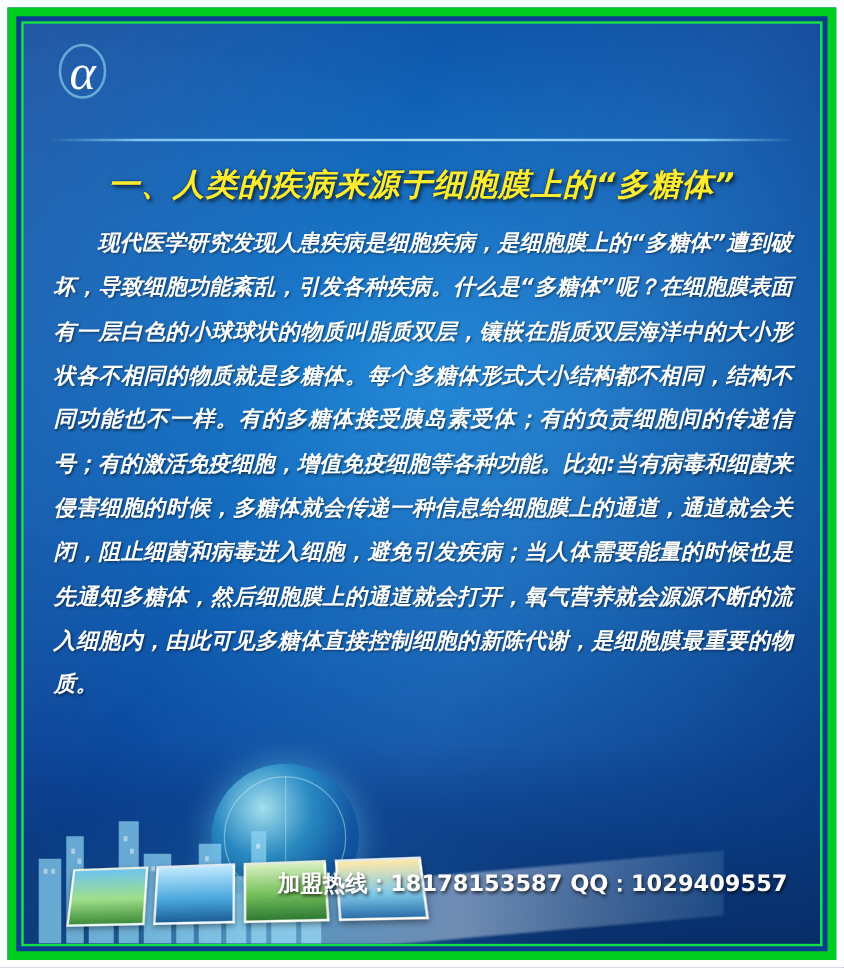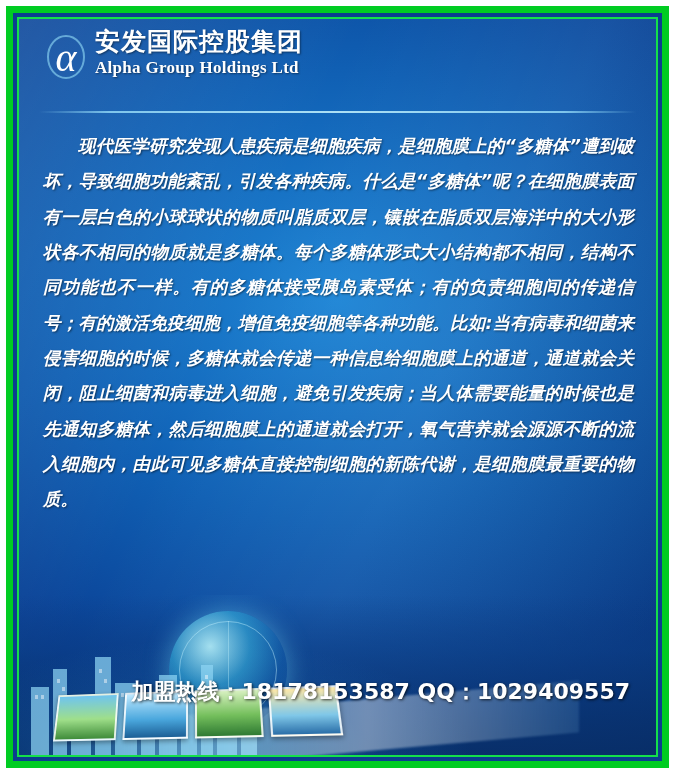--- a/index.html
+++ b/index.html
@@ -203,24 +203,24 @@
     background: linear-gradient(to right, rgba(255,255,255,0), rgba(180,235,255,.55) 25%, rgba(255,255,255,.75) 55%, rgba(160,225,255,.25) 100%);
     transform: skewY(-5deg);
     filter: blur(1px);
     opacity: .55;
   }
 
   
   .hotline {
     position: absolute;
     right: 26px;
-    bottom: 48px;
+    bottom: 36px;
     z-index: 5;
     font-family: "DejaVu Sans", "Liberation Sans", sans-serif;
-    font-size: 22px;
+    font-size: 18px;
     font-weight: bold;
     color: #ffffff;
     text-shadow: 1px 1px 3px rgba(0,0,0,.75);
     white-space: nowrap;
     margin-top: 42px;
   }
 </style>
 </head>
 <body>
 
@@ -228,27 +228,24 @@
   <div class="frame-green">
     <div class="frame-inner">
 
       <div class="header">
         <div class="logo-mark">
           <svg width="42" height="52" viewBox="0 0 42 52" xmlns="http://www.w3.org/2000/svg">
             <ellipse cx="21" cy="26" rx="18" ry="21" fill="none" stroke="#9fe9ff" stroke-width="2" opacity="0.55"></ellipse>
             <text x="21" y="40" text-anchor="middle" font-family="Liberation Serif, serif" font-size="40" font-style="italic" fill="#ffffff">α</text>
           </svg>
         </div>
-        <div class="logo-text">
-          <div class="logo-cn">安发国际控股集团</div>
-          <div class="logo-en">Alpha Group Holdings Ltd</div>
-        </div>
       </div>
       <div class="header-rule"></div>
 
+      <div class="title">一、人类的疾病来源于细胞膜上的“多糖体”</div>
 
       <div class="body-text">
         <p>现代医学研究发现人患疾病是细胞疾病，是细胞膜上的“多糖体”遭到破坏，导致细胞功能紊乱，引发各种疾病。什么是“多糖体”呢？在细胞膜表面有一层白色的小球球状的物质叫脂质双层，镶嵌在脂质双层海洋中的大小形状各不相同的物质就是多糖体。每个多糖体形式大小结构都不相同，结构不同功能也不一样。有的多糖体接受胰岛素受体；有的负责细胞间的传递信号；有的激活免疫细胞，增值免疫细胞等各种功能。比如:当有病毒和细菌来侵害细胞的时候，多糖体就会传递一种信息给细胞膜上的通道，通道就会关闭，阻止细菌和病毒进入细胞，避免引发疾病；当人体需要能量的时候也是先通知多糖体，然后细胞膜上的通道就会打开，氧气营养就会源源不断的流入细胞内，由此可见多糖体直接控制细胞的新陈代谢，是细胞膜最重要的物质。</p>
       </div>
 
       <div class="city">
         <div class="city-bg"></div>
         <div class="globe"></div>
         <svg class="skyline" viewBox="0 0 250 120" xmlns="http://www.w3.org/2000/svg">
           <g fill="#8fd6f5" opacity="0.75">

